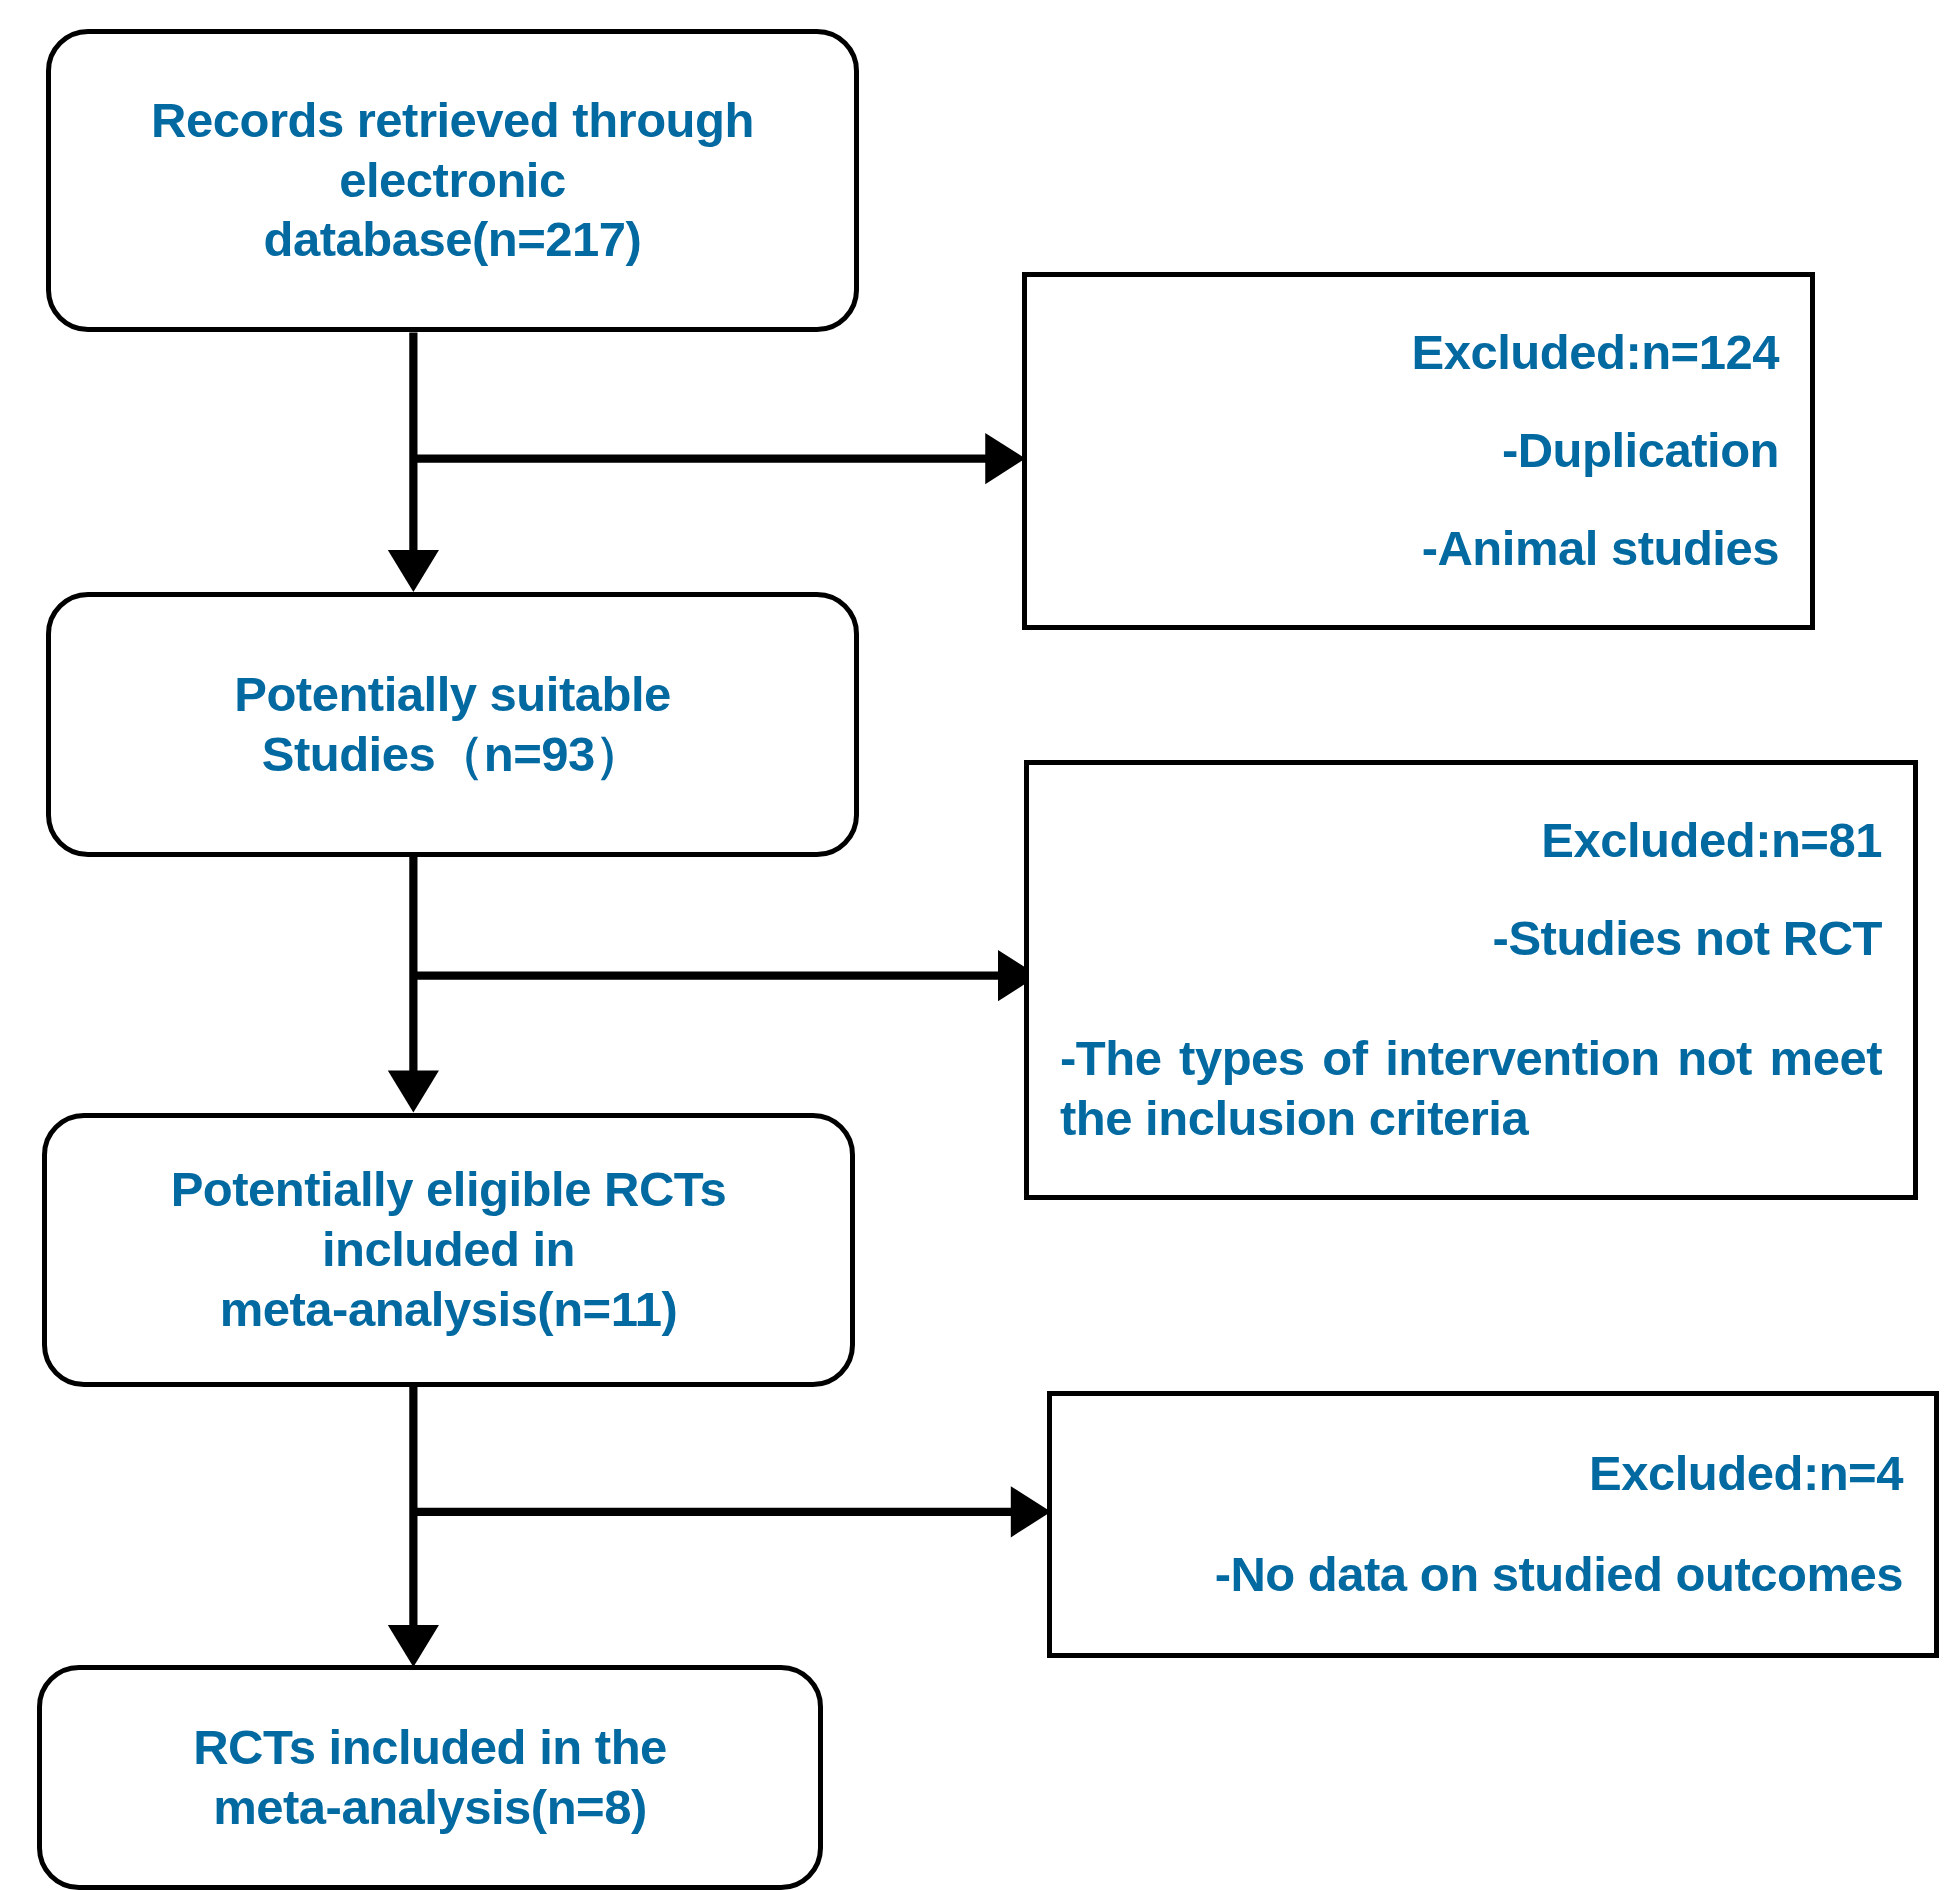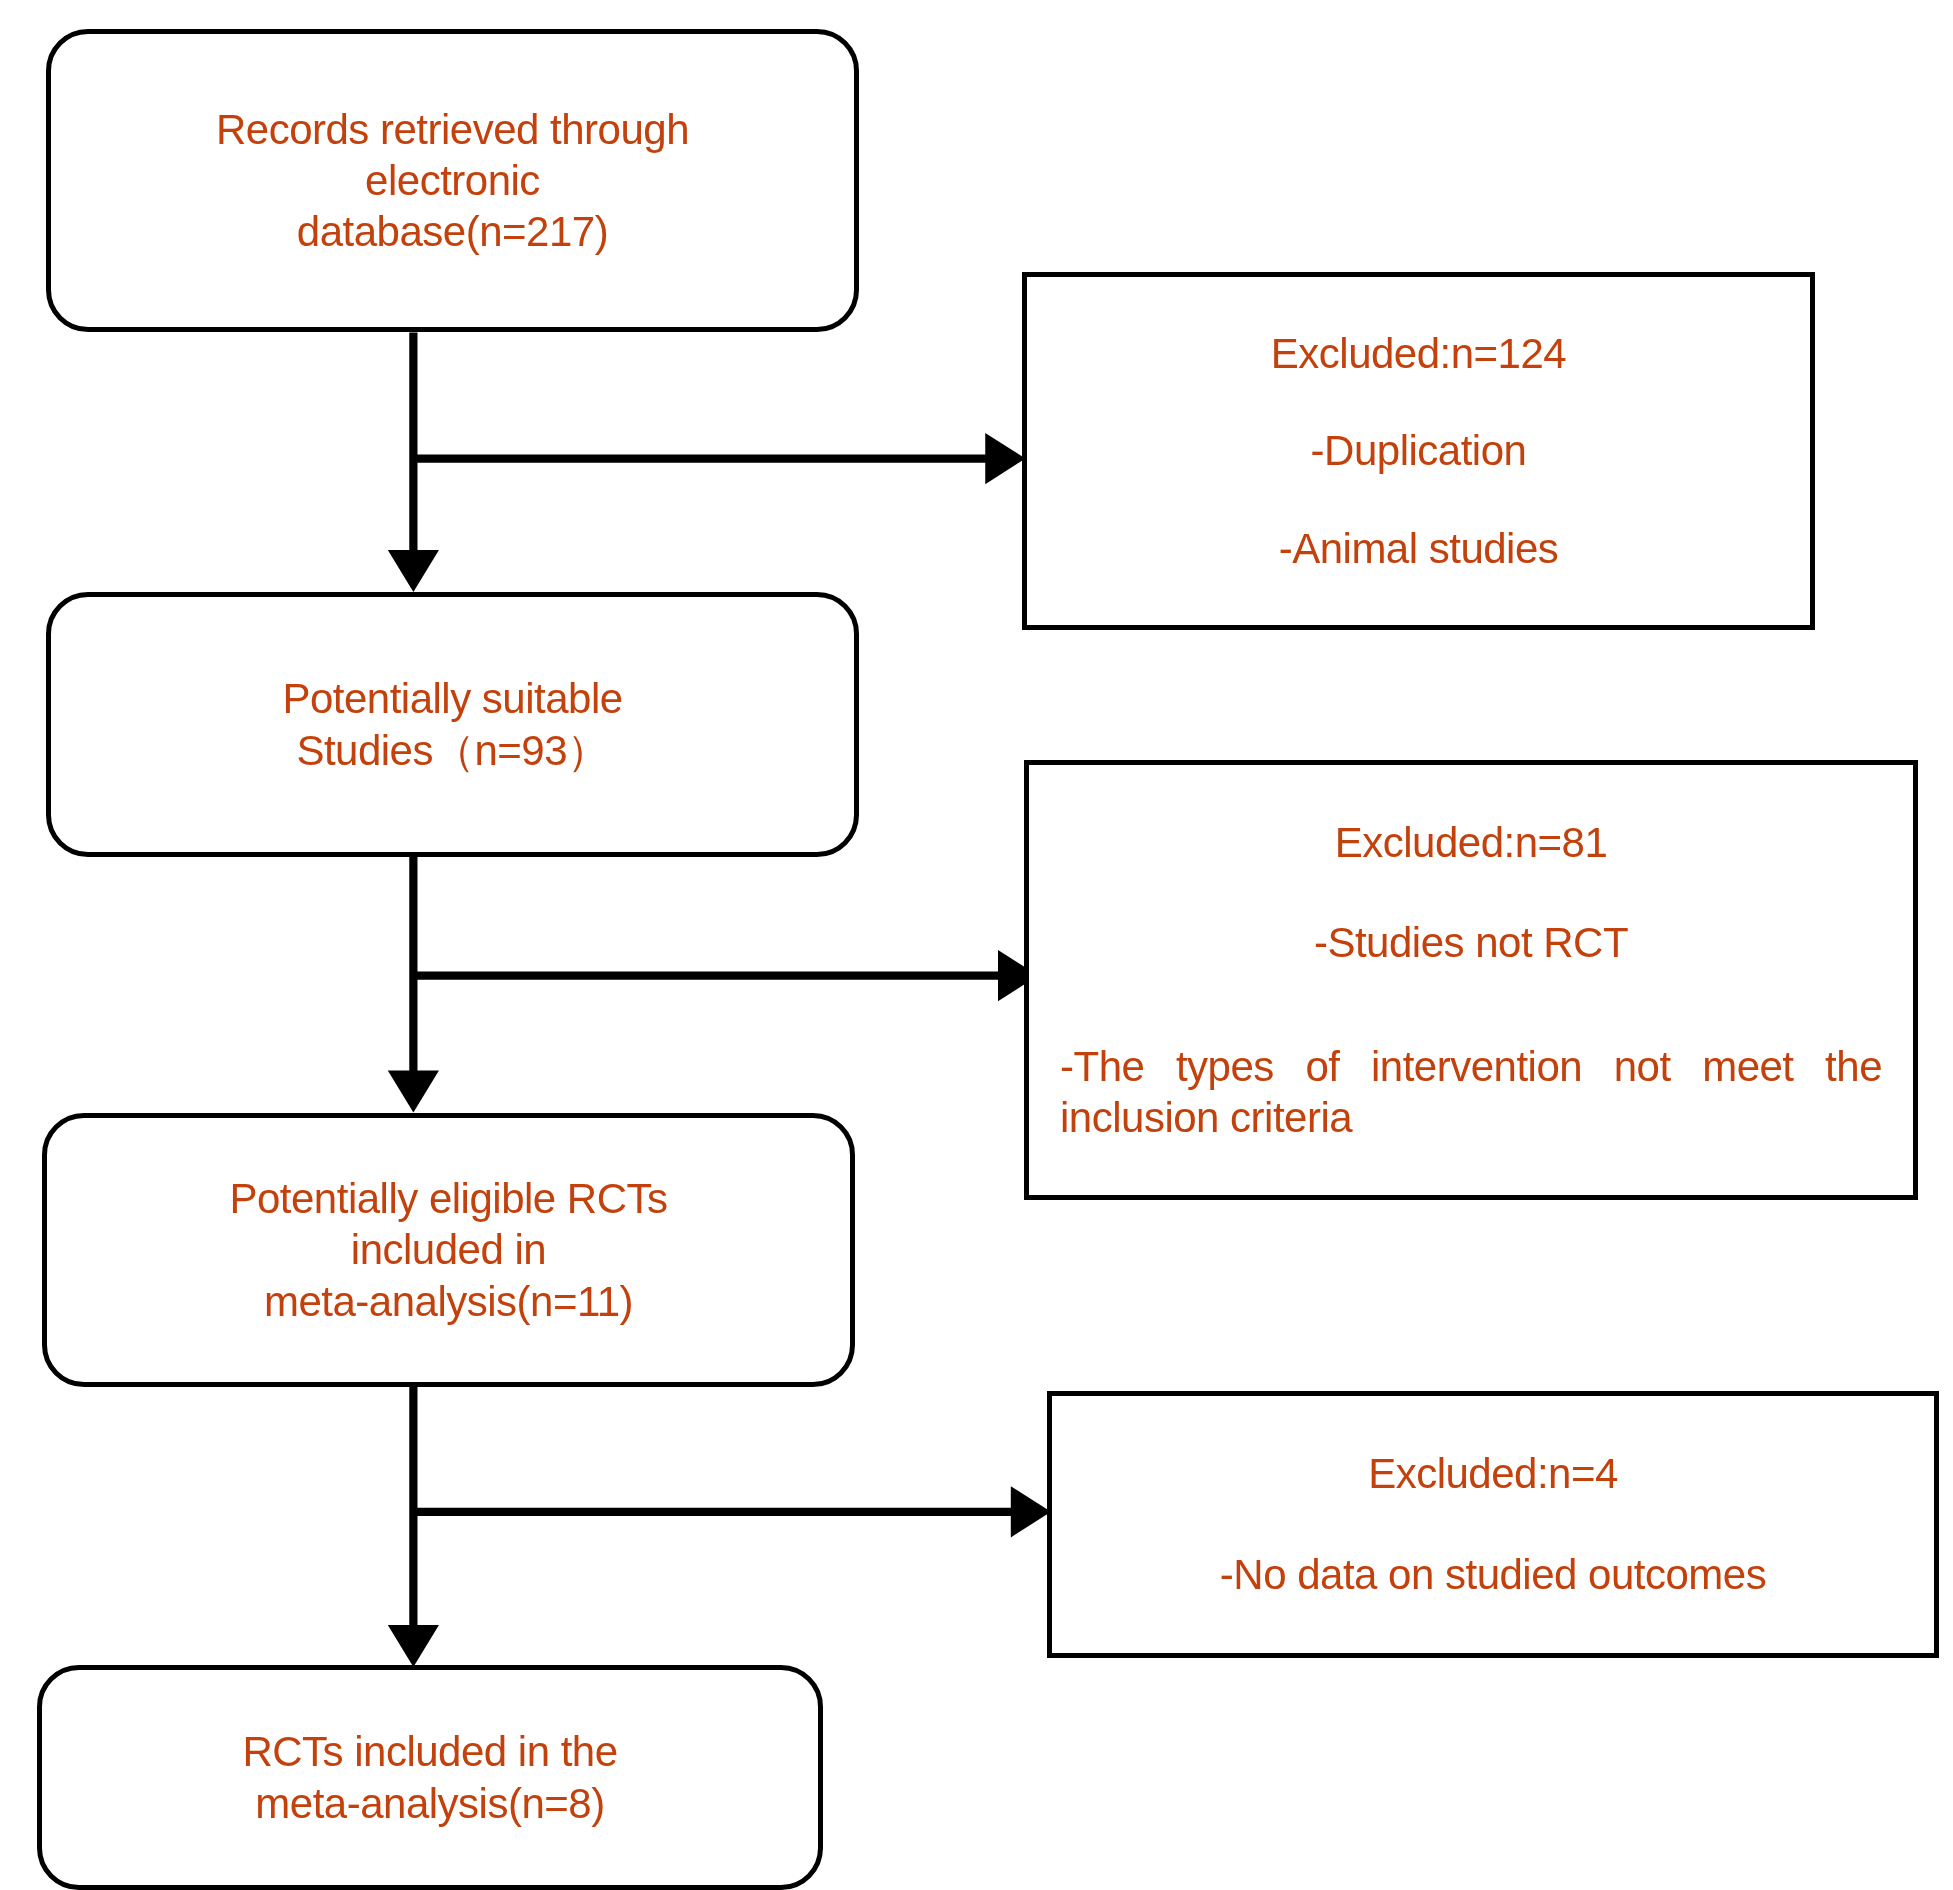--- a/index.html
+++ b/index.html
@@ -34,40 +34,40 @@
     justify-content: center;
   }
   .node-box.rounded {
     border-radius: 42px;
   }
   .node-box.square {
     border-radius: 0;
   }
   .node-text {
     font-family: "Liberation Sans", sans-serif;
-    color: #c2410c;
-    font-size: 42px;
+    color: #0369a1;
+    font-size: 49px;
     line-height: 1.22;
-    font-weight: 400;
+    font-weight: 700;
     letter-spacing: -0.5px;
   }
   .centered .node-text {
     text-align: center;
     padding: 0 24px;
   }
   .excluded-body {
     padding: 27.4px 31px;
     display: flex;
     flex-direction: column;
     justify-content: space-around;
     height: 100%;
     box-sizing: border-box;
   }
   .excluded-body .node-text {
-    text-align: center;
+    text-align: right;
   }
   .excluded-body .node-text.justified {
     text-align: justify;
     text-align-last: left;
     margin-top: 23px;
   }
 </style>
 </head>
 <body>
 

